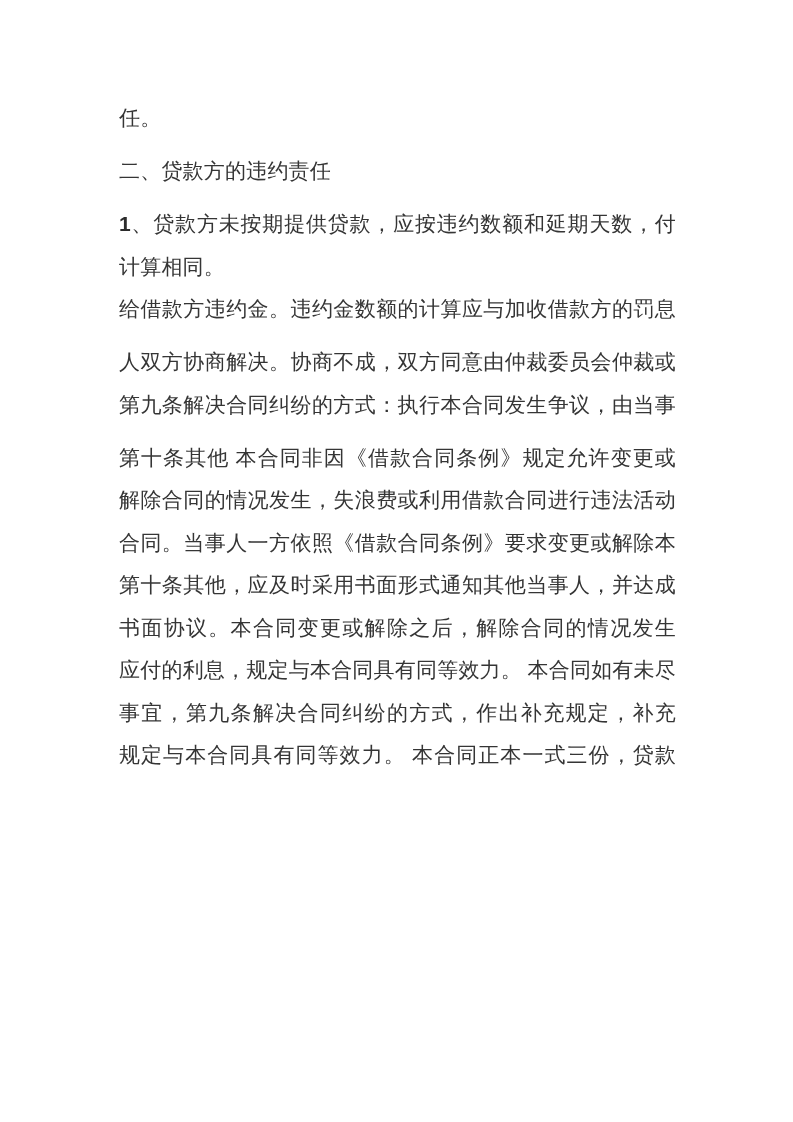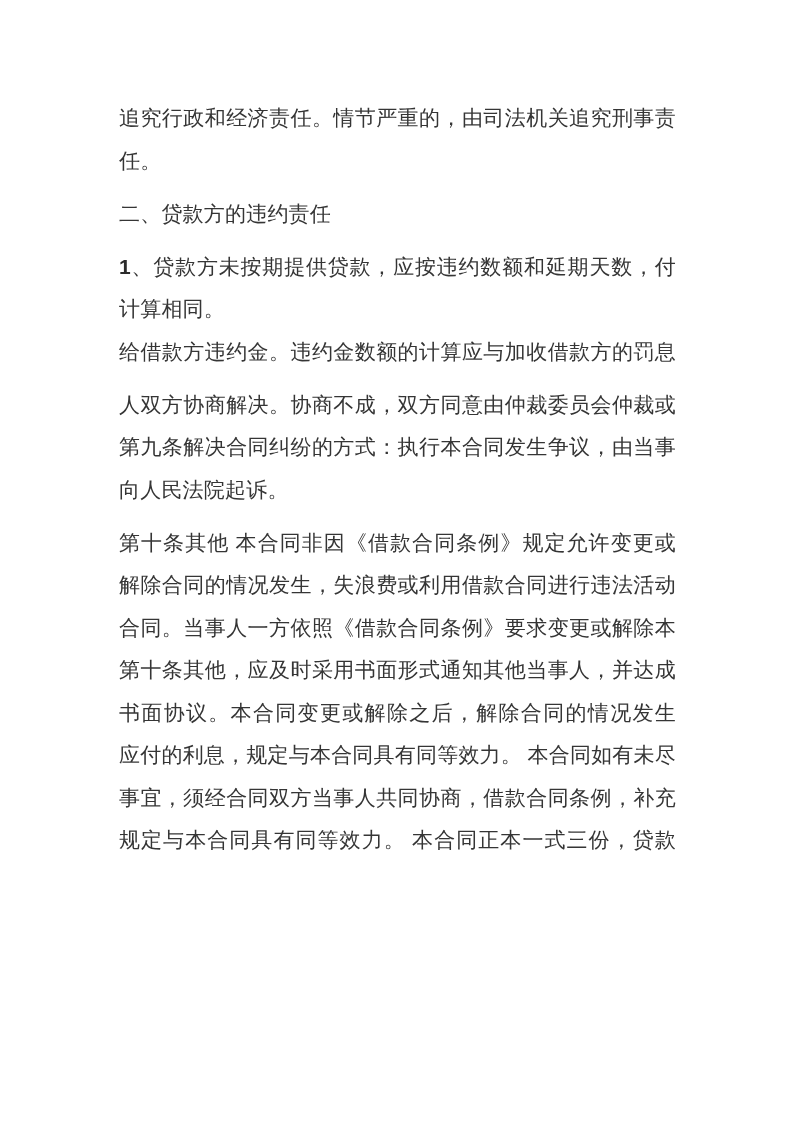--- a/index.html
+++ b/index.html
@@ -42,40 +42,38 @@
     font-weight: 700;
     color: #2b2b2b;
   }
 </style>
 </head>
 <body>
 
 <div class="page">
   <div class="doc" id="doc-body">
       <div class="para">
-        <div class="line">追究行政和经济责任。情节严重的，由司法机关追究刑事责</div>
         <div class="line last">任。</div>
       </div>
       <div class="para">
         <div class="line last">二、贷款方的违约责任</div>
       </div>
       <div class="para">
         <div class="line"><span class="num">1</span>、贷款方未按期提供贷款，应按违约数额和延期天数，付</div>
         <div class="line last">计算相同。</div>
         <div class="line">给借款方违约金。违约金数额的计算应与加收借款方的罚息</div>
       </div>
       <div class="para">
         <div class="line">人双方协商解决。协商不成，双方同意由仲裁委员会仲裁或</div>
         <div class="line">第九条解决合同纠纷的方式：执行本合同发生争议，由当事</div>
-        <div class="line last">向人民法院起诉。</div>
       </div>
       <div class="para">
         <div class="line">第十条其他 本合同非因《借款合同条例》规定允许变更或</div>
         <div class="line">解除合同的情况发生，失浪费或利用借款合同进行违法活动的</div>
         <div class="line">合同。当事人一方依照《借款合同条例》要求变更或解除本</div>
         <div class="line">第十条其他，应及时采用书面形式通知其他当事人，并达成</div>
         <div class="line">书面协议。本合同变更或解除之后，解除合同的情况发生</div>
         <div class="line">应付的利息，规定与本合同具有同等效力。 本合同如有未尽</div>
-        <div class="line">事宜，须经合同双方当事人共同协商，借款合同条例，补充</div>
+        <div class="line">事宜，第九条解决合同纠纷的方式，作出补充规定，补充</div>
         <div class="line">规定与本合同具有同等效力。 本合同正本一式三份，贷款</div>
       </div>
     </div>
 </div>
 
 </body></html>

